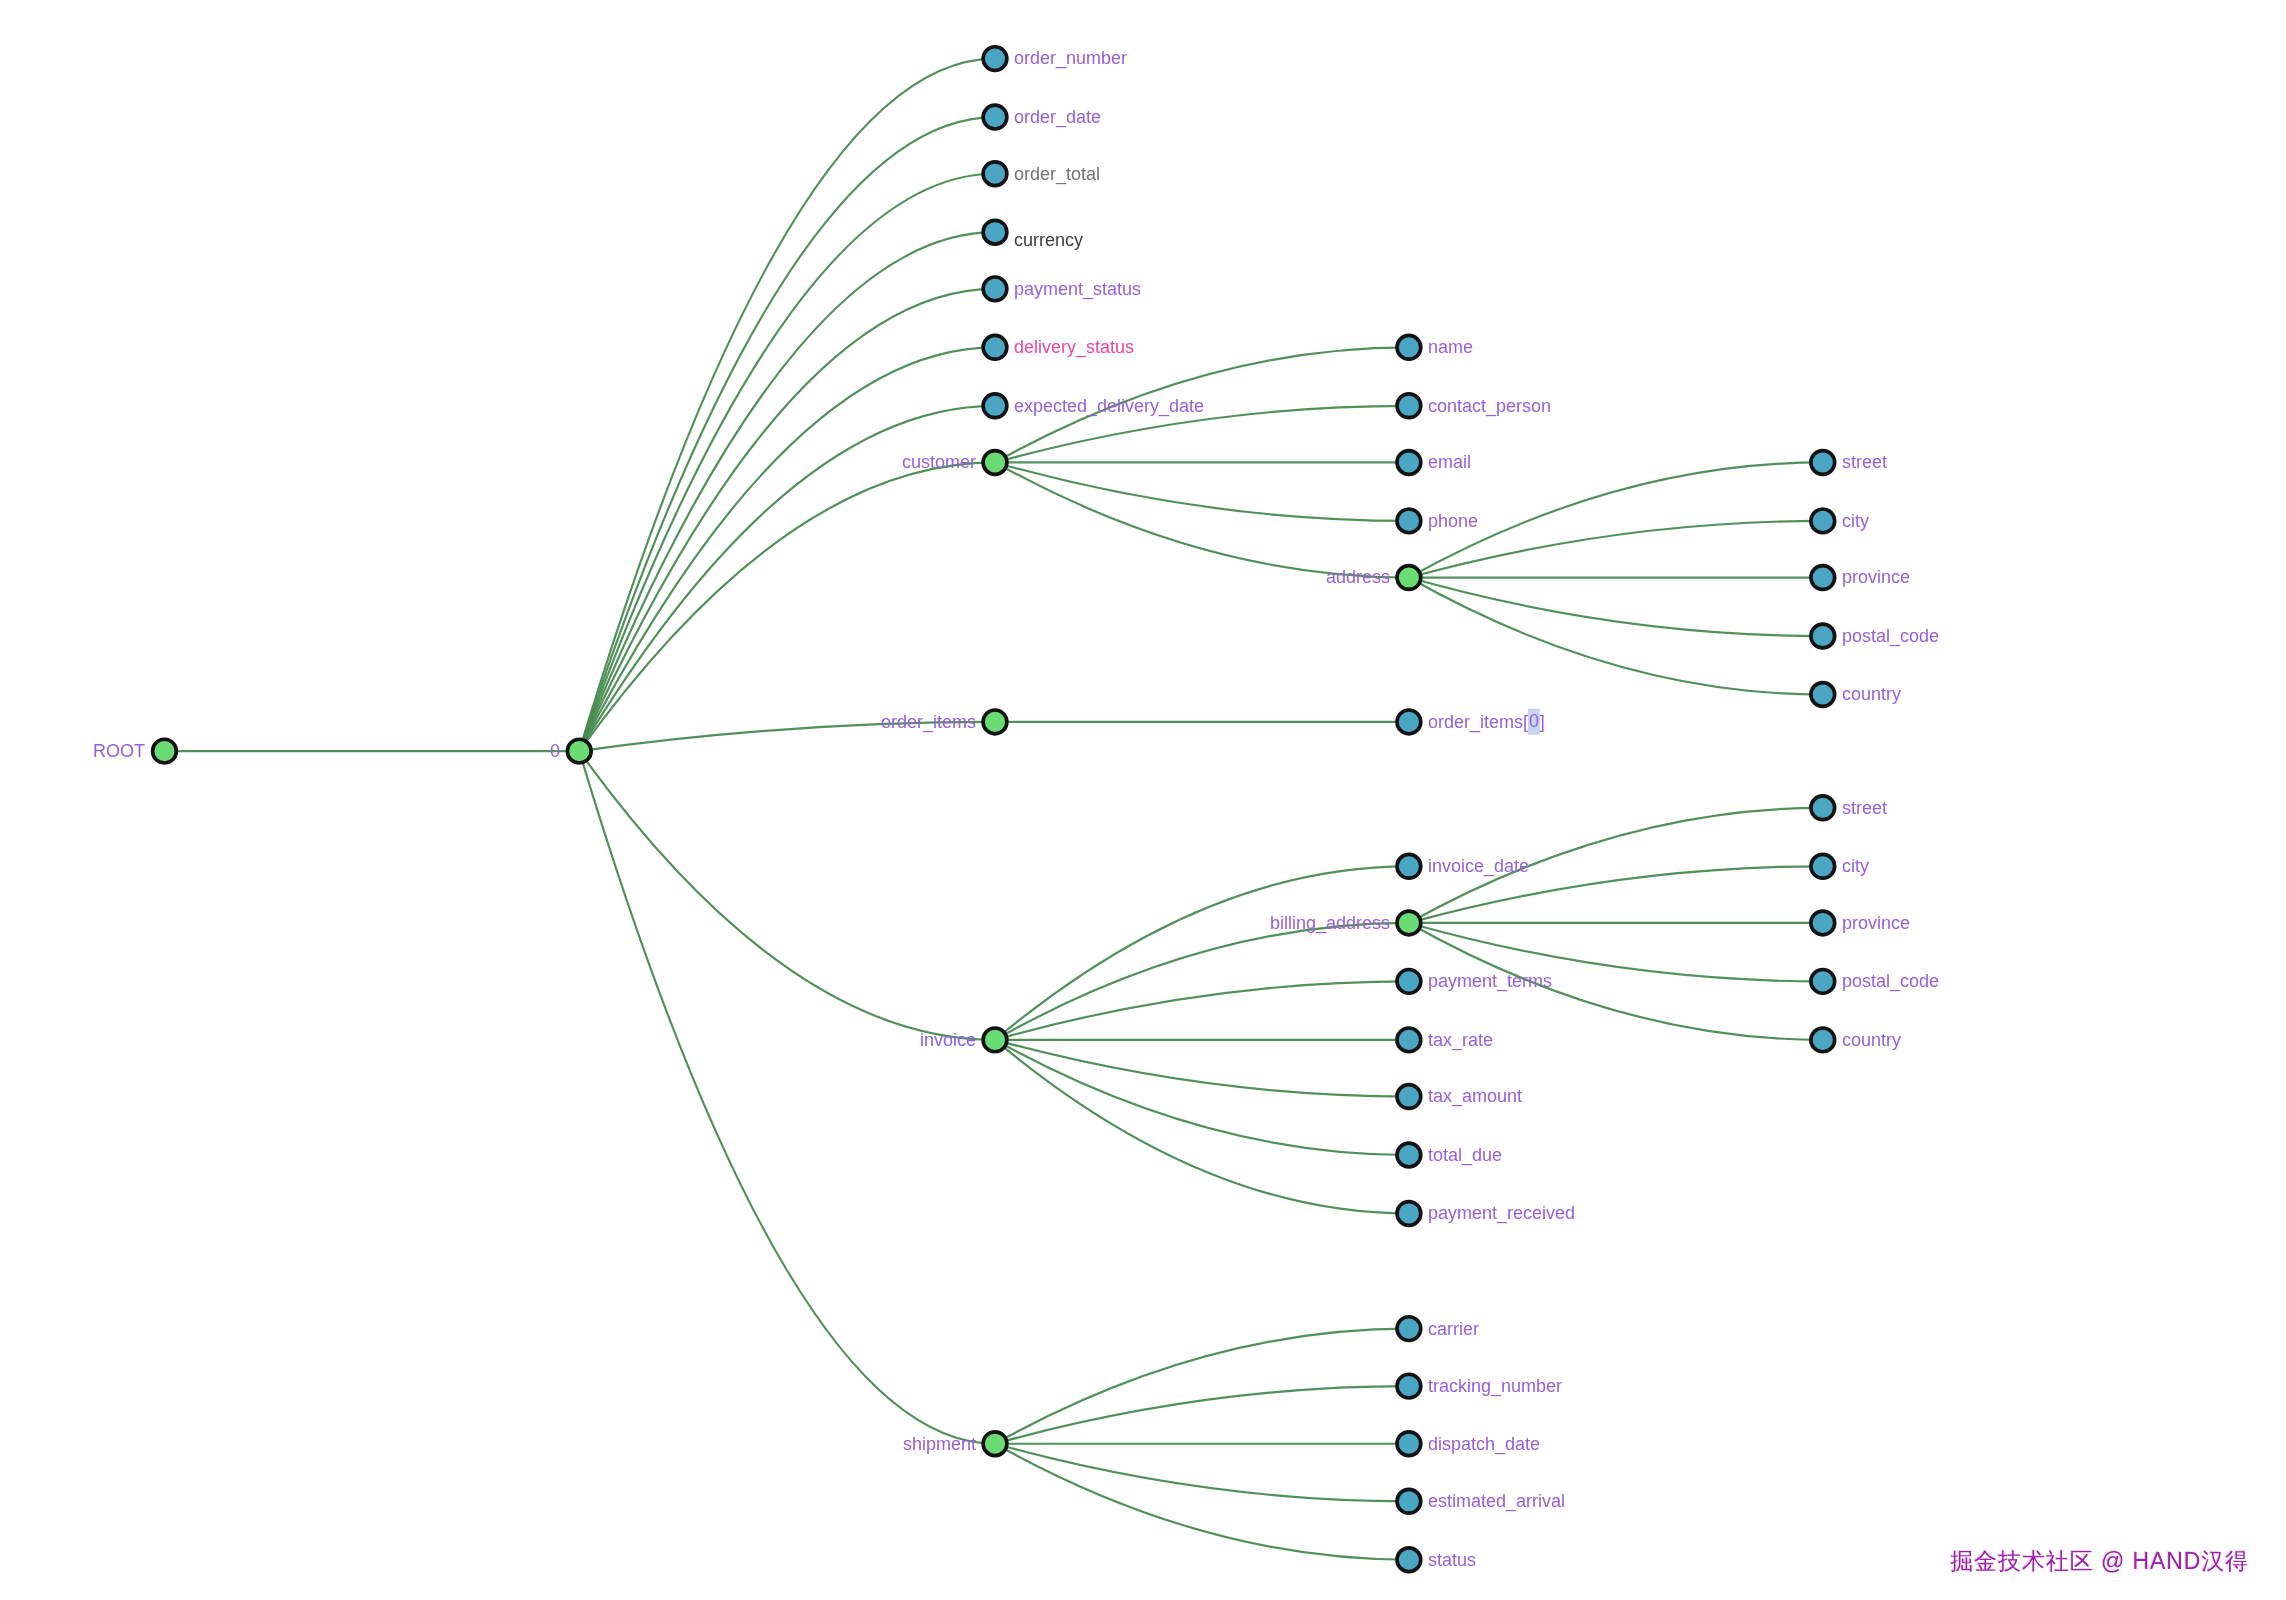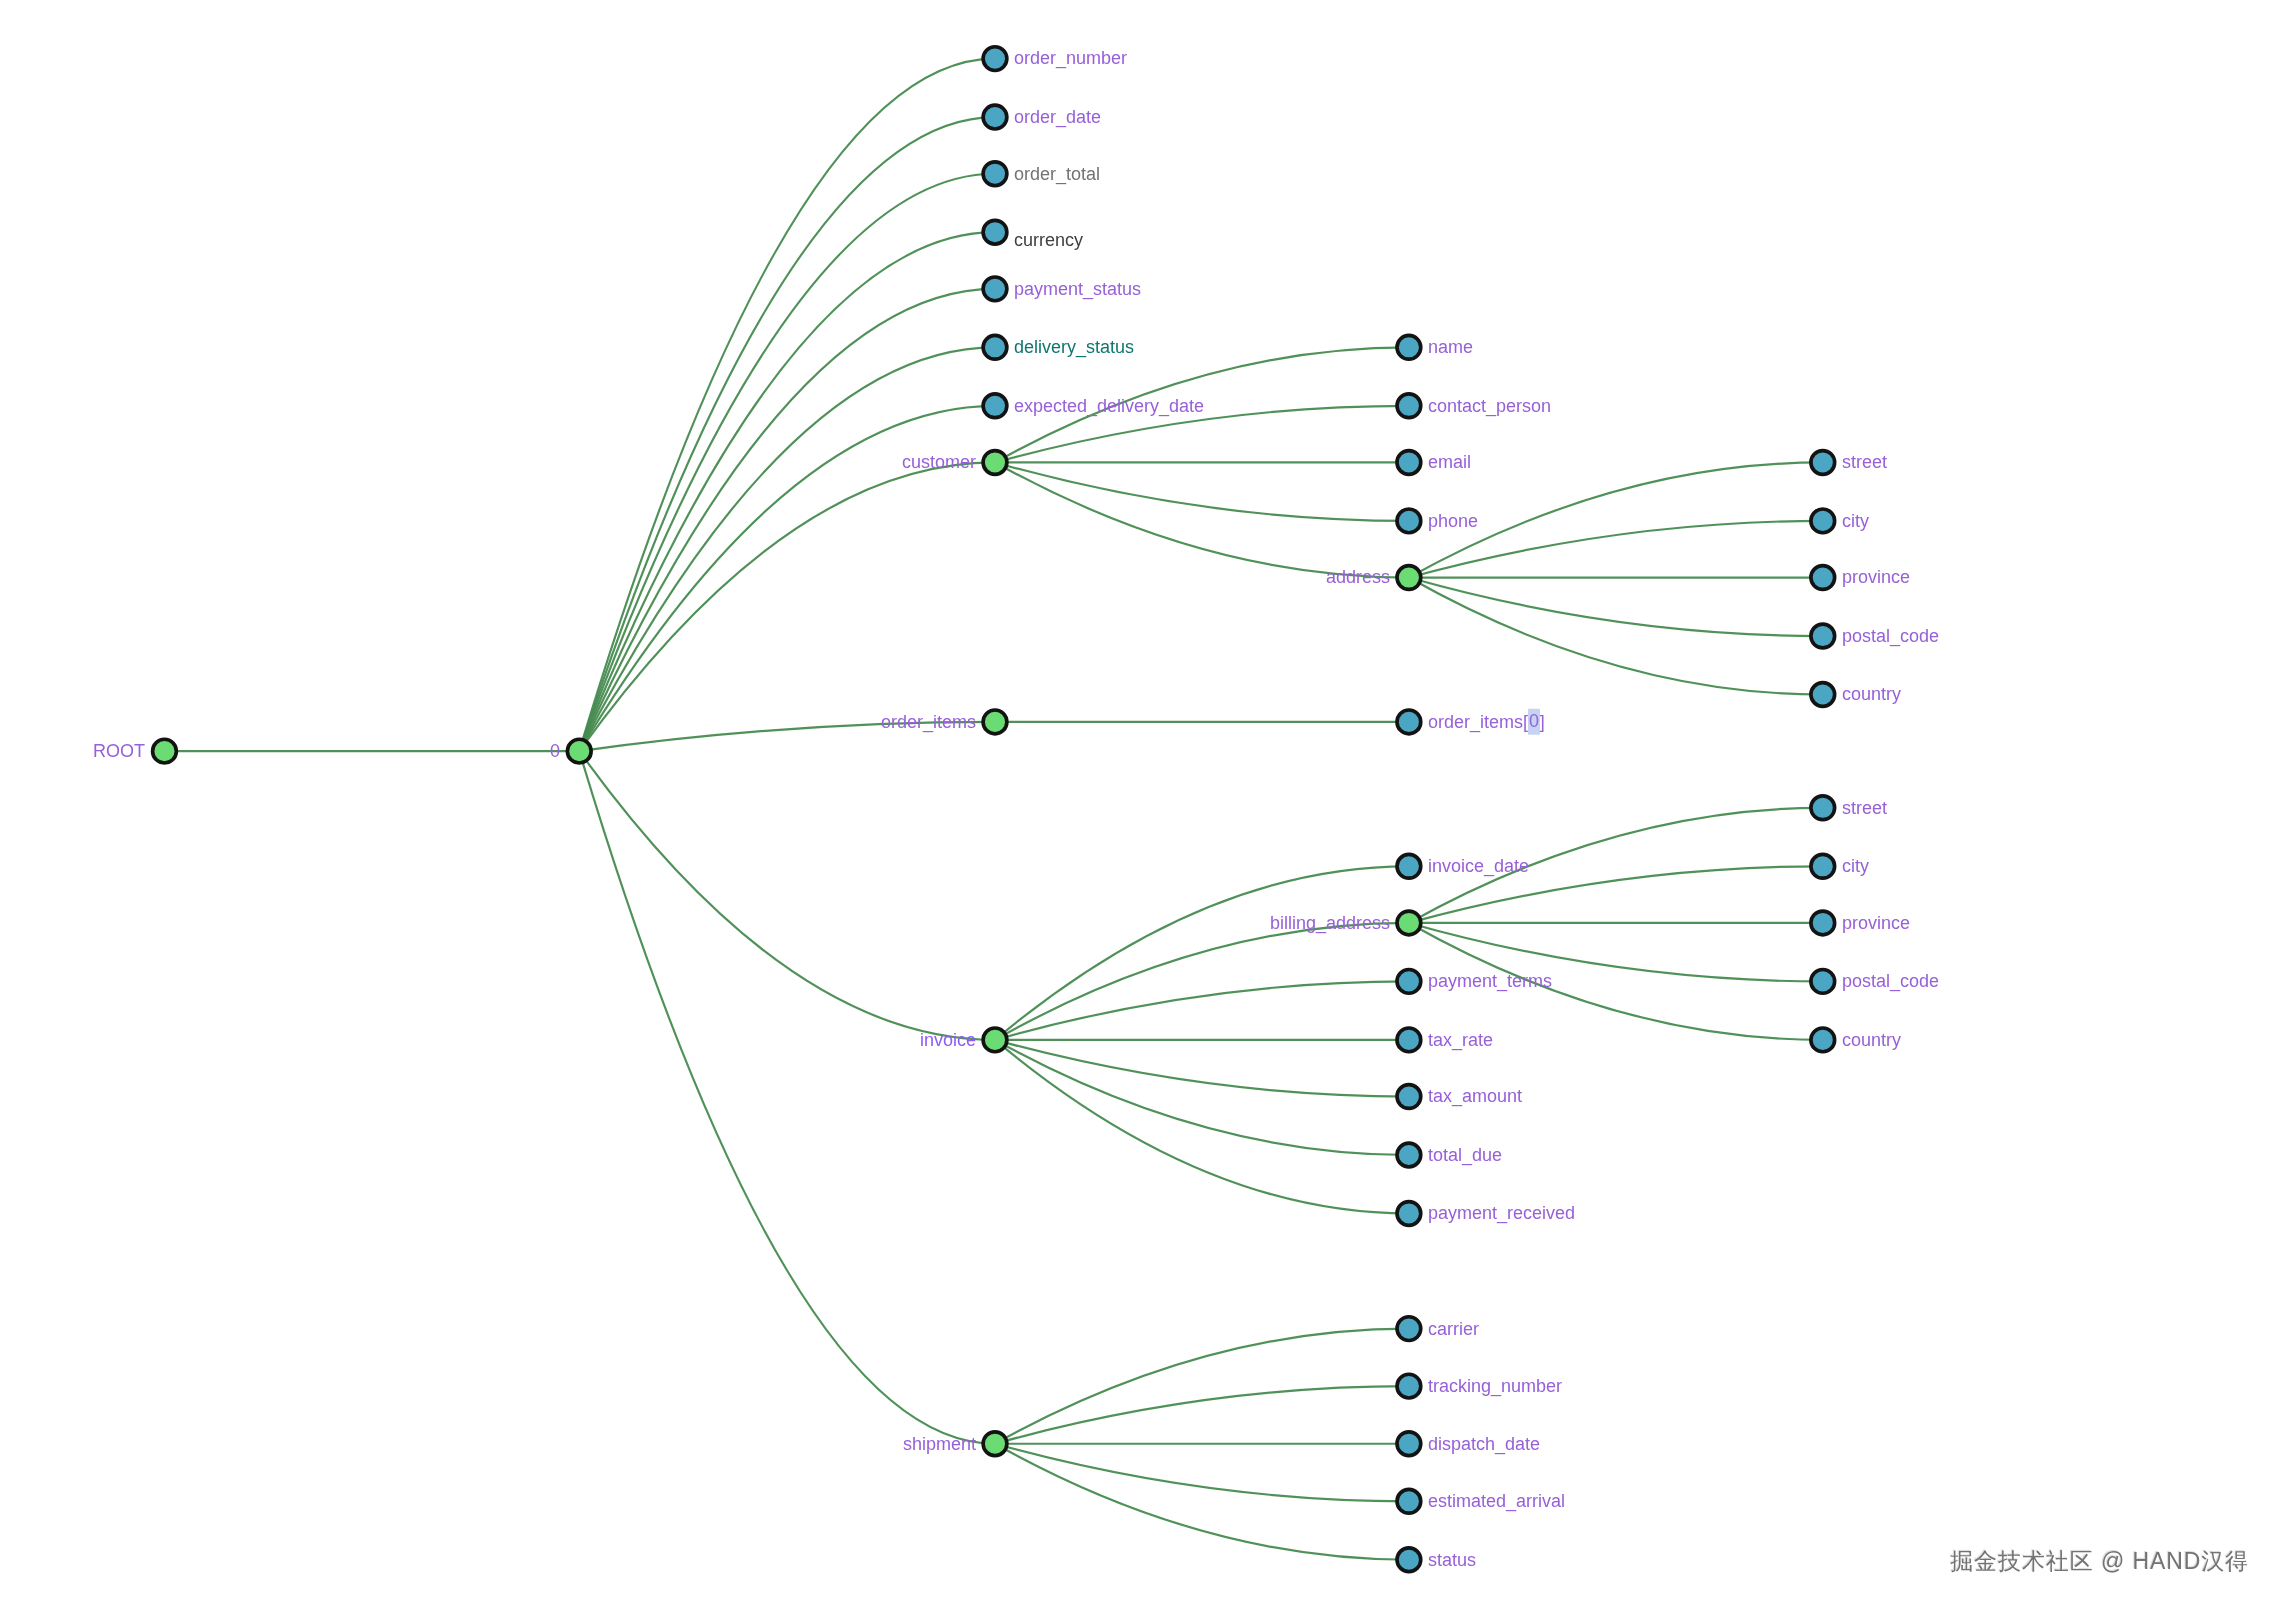--- a/index.html
+++ b/index.html
@@ -24,21 +24,21 @@
     user-select: none;
   }
   .node-label.left { transform: translate(-100%, -50%); }
   .node-label .hl { padding: 2.7px 0.9px; border-radius: 0.9px; }
   .watermark {
     position: absolute;
     right: 37px;
     bottom: 24px;
     font-size: 23px;
     letter-spacing: 0.9px;
-    color: #737373;
+    color: #a21caf;
     text-shadow: 0.9px 1.8px 0.9px #ffffff, -0.9px -0.9px 0.9px rgba(110,110,110,0.28);
     text-align: right;
   }
 </style>
 </head>
 <body>
 
 <div class="stage">
   <svg id="tree-svg" width="2286" height="1601" viewBox="0 0 2502 1752">
       <path d="M 180 822 Q 407 822 634 822" fill="none" stroke="#478b50" stroke-width="2.4" stroke-opacity="0.95"></path>
@@ -124,21 +124,21 @@
       <circle cx="1542" cy="1707" r="13" fill="#4ba6c4" stroke="#131313" stroke-width="4"></circle>
     </svg>
   <div class="watermark">掘金技术社区 @ HAND汉得</div>
 <div class="node-label left" style="top: 751px; left: 145px; color: rgb(151, 96, 216);">ROOT</div>
     <div class="node-label left" style="top: 751px; left: 560px; color: rgb(151, 96, 216);">0</div>
     <div class="node-label right" style="top: 58px; left: 1014px; color: rgb(151, 96, 216);">order_number</div>
     <div class="node-label right" style="top: 117px; left: 1014px; color: rgb(151, 96, 216);">order_date</div>
     <div class="node-label right" style="top: 174px; left: 1014px; color: #737373;">order_total</div>
     <div class="node-label right" style="top: 240px; left: 1014px; color: #404040;">currency</div>
     <div class="node-label right" style="top: 289px; left: 1014px; color: rgb(151, 96, 216);">payment_status</div>
-    <div class="node-label right" style="top: 347px; left: 1014px; color: #0f766e;">delivery_status</div>
+    <div class="node-label right" style="top: 347px; left: 1014px; color: #ec4899;">delivery_status</div>
     <div class="node-label right" style="top: 406px; left: 1014px; color: rgb(151, 96, 216);">expected_delivery_date</div>
     <div class="node-label left" style="top: 462px; left: 976px; color: rgb(151, 96, 216);">customer</div>
     <div class="node-label left" style="top: 722px; left: 976px; color: rgb(151, 96, 216);">order_items</div>
     <div class="node-label left" style="top: 1040px; left: 976px; color: #8b5cf6;">invoice</div>
     <div class="node-label left" style="top: 1444px; left: 976px; color: rgb(151, 96, 216);">shipment</div>
     <div class="node-label right" style="top: 347px; left: 1428px; color: rgb(151, 96, 216);">name</div>
     <div class="node-label right" style="top: 406px; left: 1428px; color: rgb(151, 96, 216);">contact_person</div>
     <div class="node-label right" style="top: 462px; left: 1428px; color: rgb(151, 96, 216);">email</div>
     <div class="node-label right" style="top: 521px; left: 1428px; color: rgb(151, 96, 216);">phone</div>
     <div class="node-label left" style="top: 577px; left: 1390px; color: rgb(151, 96, 216);">address</div>

